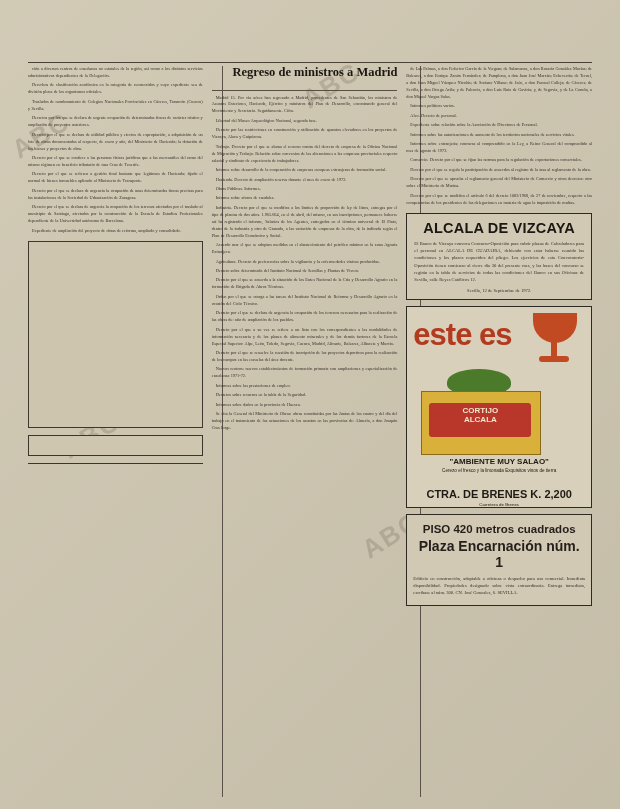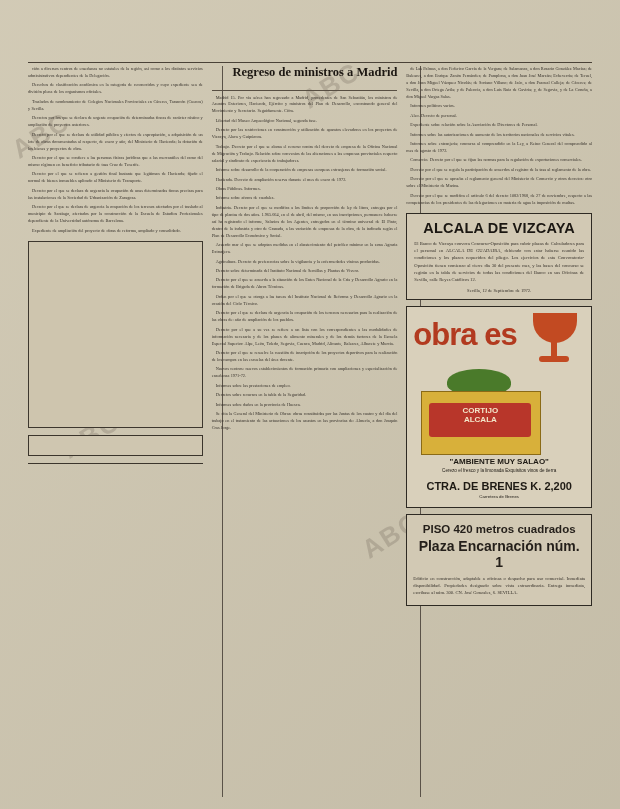--- a/index.html
+++ b/index.html
@@ -148,21 +148,21 @@
   .box-leaf{
     position:absolute;left:26px;top:0;width:64px;height:26px;
     background:#4a7a2a;border-radius:50% 50% 40% 40%;
   }
   .este-amb{
     position:absolute;left:6px;right:6px;bottom:34px;text-align:center;
     font-family:"Liberation Sans",sans-serif;font-weight:bold;font-size:8px;color:#1e1a14;
   }
   .este-amb small{display:block;font-weight:normal;font-size:4.6px;margin-top:2px;}
   .este-ctra{
-    position:absolute;left:4px;right:4px;bottom:8px;text-align:center;
+    position:absolute;left:4px;right:4px;bottom:0;text-align:center;
     font-family:"Liberation Sans",sans-serif;font-weight:bold;font-size:11px;color:#1e1a14;
   }
   .este-ctra small{display:block;font-weight:normal;font-size:4.4px;margin-top:2px;}
   .ad-piso{
     margin-top:6px;border:1px solid #2e2a23;background:#d2c9b4;padding:8px 6px;text-align:center;
   }
   .piso-1{font-family:"Liberation Sans",sans-serif;font-weight:bold;font-size:11.5px;}
   .piso-2{font-family:"Liberation Sans",sans-serif;font-weight:bold;font-size:14px;margin-top:3px;}
   .piso-3{font-size:4.6px;line-height:1.6;text-align:justify;margin-top:5px;}
   .wm{
@@ -269,21 +269,21 @@
         <p>Decreto por el que se modifica el artículo 6 del decreto 1082/1968, de 27 de noviembre, respecto a las competencias de los presidentes de las delegaciones en materia de agua la imposición de multas.</p>
       </div>
 
       <div class="bank">
         <div class="bank-title">ALCALA DE VIZCAYA</div>
         <div class="bank-body blurry">El Banco de Vizcaya convoca Concurso-Oposición para cubrir plazas de Calculadores para el personal en ALCALA DE GUADAIRA, debiendo con estar haberse reunido las condiciones y los plazos requeridos del pliego. Los ejercicios de esta Convocatoria-Oposición tienen comienzo al cierre día 30 del presente mes, y las bases del concurso se regirán en la tabla de servicios de todas las condiciones del Banco en sus Oficinas de Sevilla, calle Reyes Católicos 12.</div>
         <div class="bank-sign blurry">Sevilla, 12 de Septiembre de 1972.</div>
       </div>
 
       <div class="ad-este">
-        <div class="este-word">obra es</div>
+        <div class="este-word">este es</div>
         <div class="este-cup">
           <div class="cup-bowl"></div>
             <div class="cup-stem"></div>
             <div class="cup-base"></div>
         </div>
         <div class="este-box">
           <div class="box-leaf"></div>
           <div class="box-body"></div>
           <div class="box-label">
             <span>CORTIJO</span><br>

